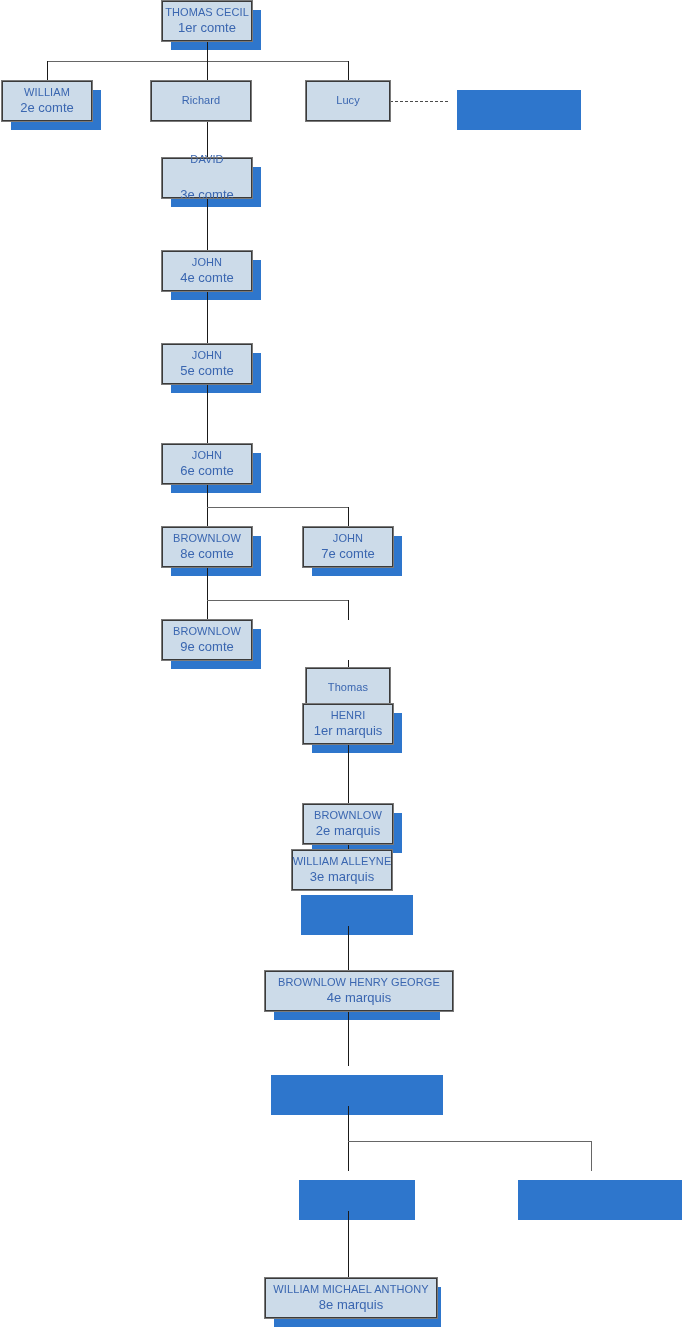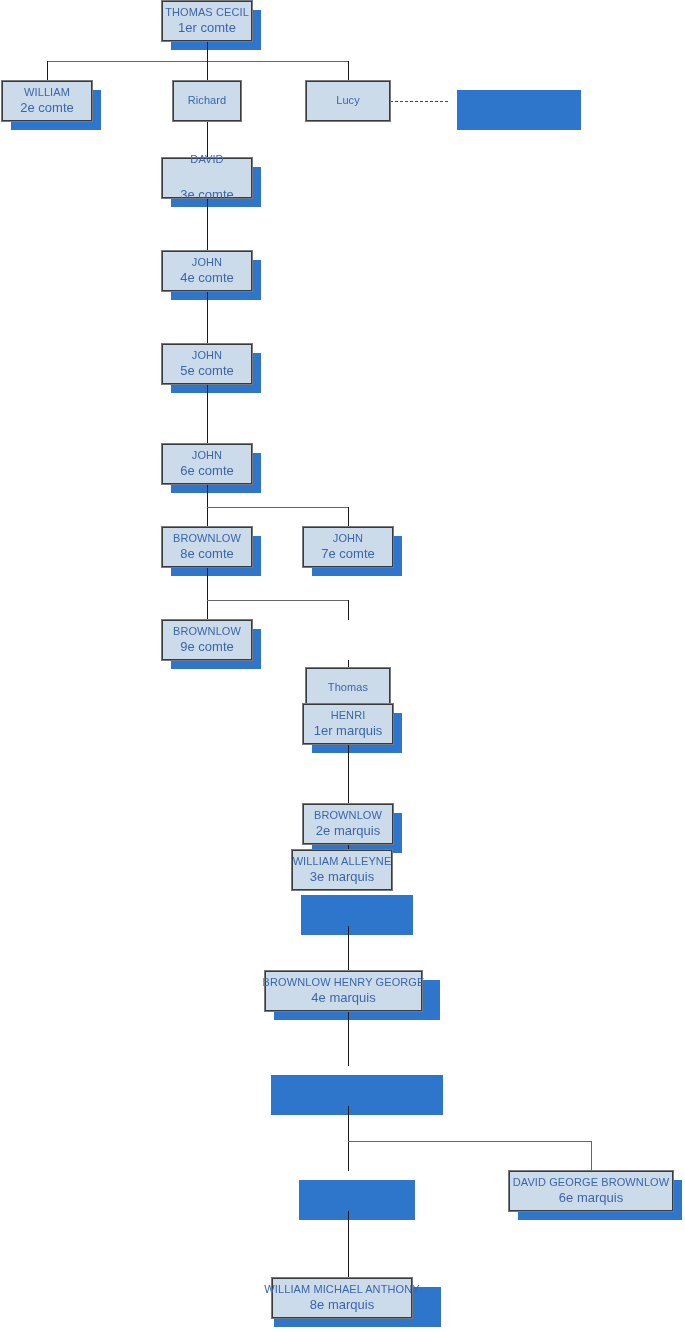--- a/index.html
+++ b/index.html
@@ -96,21 +96,21 @@
     <div class="shadow" style="left: 171px; top: 10px; width: 90px; height: 40px;"></div>
     <div class="node" style="left: 162px; top: 1px; width: 90px; height: 40px;">
       <div class="n-name">THOMAS CECIL</div>
       <div class="n-title">1er comte</div>
     </div>
     <div class="shadow" style="left: 11px; top: 90px; width: 90px; height: 40px;"></div>
     <div class="node" style="left: 2px; top: 81px; width: 90px; height: 40px;">
       <div class="n-name">WILLIAM</div>
       <div class="n-title">2e comte</div>
     </div>
-    <div class="node single" style="left: 173px; top: 81px; width: 68px; height: 40px; align-items: center;">
+    <div class="node single" style="left: 151px; top: 81px; width: 100px; height: 40px; align-items: center;">
       <div class="n-name">Richard</div>
     </div>
     <div class="node single" style="left: 306px; top: 81px; width: 84px; height: 40px;">
       <div class="n-name">Lucy</div>
     </div>
     <div class="shadow" style="left: 457px; top: 90px; width: 124px; height: 40px;"></div>
     <div class="shadow" style="left: 171px; top: 167px; width: 90px; height: 40px;"></div>
     <div class="node" style="left: 162px; top: 158px; width: 90px; height: 40px; gap: 20px;">
       <div class="n-name">DAVID</div>
       <div class="n-title">3e comte</div>
@@ -157,29 +157,25 @@
     <div class="node" style="left: 303px; top: 804px; width: 90px; height: 40px;">
       <div class="n-name">BROWNLOW</div>
       <div class="n-title">2e marquis</div>
     </div>
     <div class="shadow" style="left: 301px; top: 895px; width: 112px; height: 40px;"></div>
     <div class="node" style="left: 292px; top: 850px; width: 100px; height: 40px;">
       <div class="n-name">WILLIAM ALLEYNE</div>
       <div class="n-title">3e marquis</div>
     </div>
     <div class="shadow" style="left: 274px; top: 980px; width: 166px; height: 40px;"></div>
-    <div class="node" style="left: 265px; top: 971px; width: 157px; height: 40px;">
+    <div class="node" style="left: 265px; top: 971px; width: 188px; height: 40px;">
       <div class="n-name">BROWNLOW HENRY GEORGE</div>
       <div class="n-title">4e marquis</div>
     </div>
     <div class="shadow" style="left: 271px; top: 1075px; width: 172px; height: 40px;"></div>
     <div class="shadow" style="left: 299px; top: 1180px; width: 116px; height: 40px;"></div>
     <div class="shadow" style="left: 518px; top: 1180px; width: 164px; height: 40px;"></div>
-    <div class="node" style="left: 509px; top: 1171px; width: 164px; height: 40px;">
-      <div class="n-name">DAVID GEORGE BROWNLOW</div>
-      <div class="n-title">6e marquis</div>
-    </div>
     <div class="shadow" style="left: 274px; top: 1287px; width: 167px; height: 40px;"></div>
-    <div class="node" style="left: 272px; top: 1278px; width: 140px; height: 40px;">
+    <div class="node" style="left: 265px; top: 1278px; width: 172px; height: 40px;">
       <div class="n-name">WILLIAM MICHAEL ANTHONY</div>
       <div class="n-title">8e marquis</div>
     </div>
   </div>
 
 </body></html>

